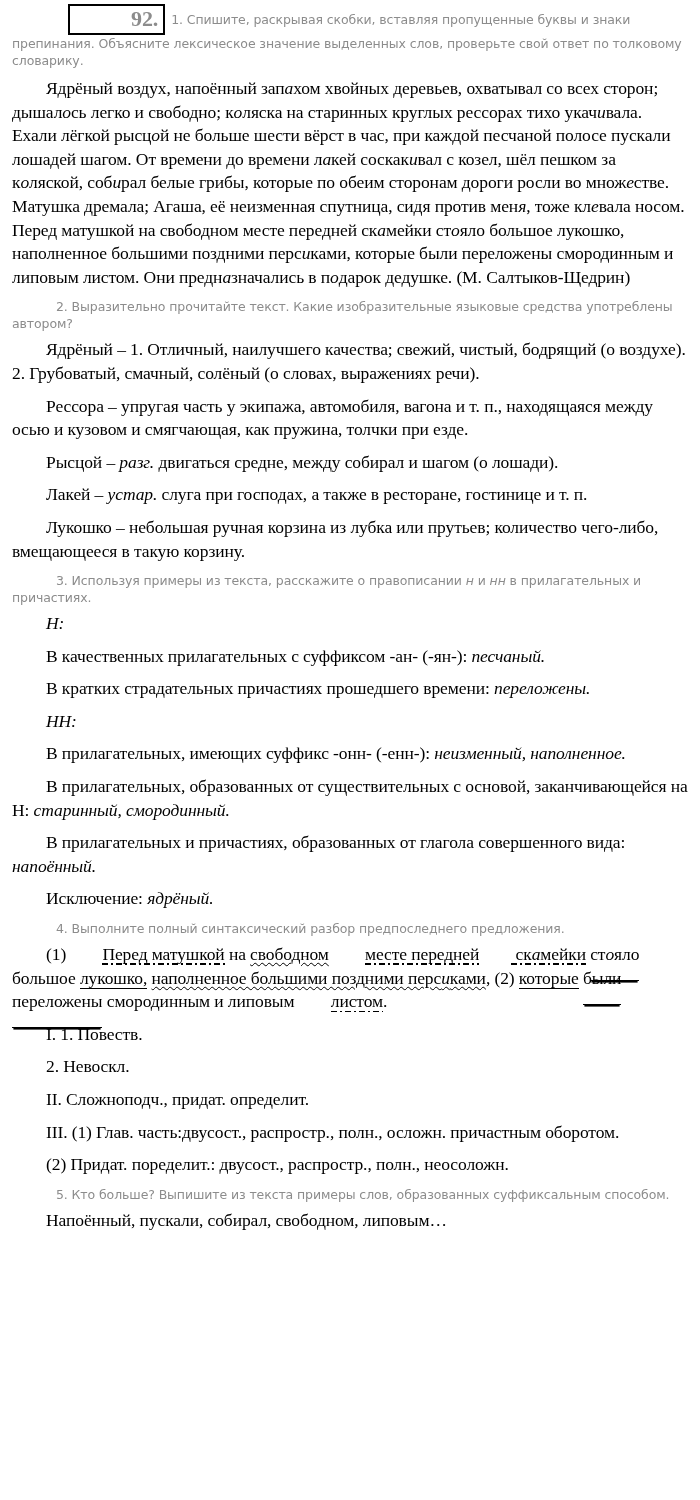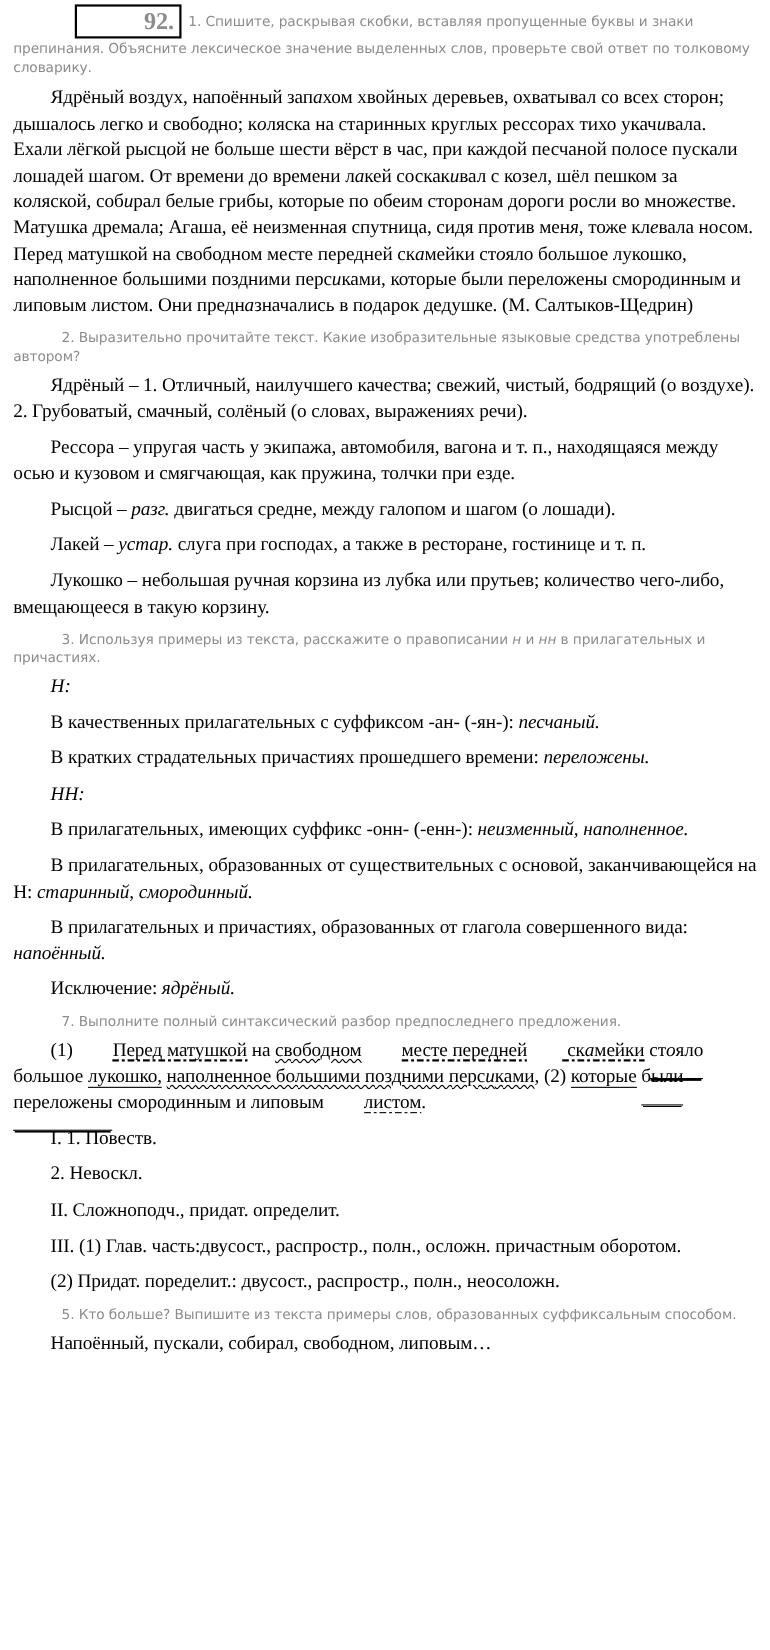--- a/index.html
+++ b/index.html
@@ -103,21 +103,21 @@
   </p>
 
   <p class="body-p">Ядрёный воздух, напоённый зап<span class="ins">а</span>хом хвойных деревьев, охватывал со всех сторон; дышал<span class="ins">о</span>сь легко и свободно; к<span class="ins">о</span>ляска на старинных круглых рессорах тихо укач<span class="ins">и</span>вала. Ехали лёгкой рысц<span class="ins">о</span>й не больше шести вёрст в час, при каждой песчаной полосе пускали лошадей шагом. От времени до времени л<span class="ins">а</span>кей соскак<span class="ins">и</span>вал с козел, шёл пешком за к<span class="ins">о</span>ляской, соб<span class="ins">и</span>рал белые грибы, которые по обеим сторонам дороги росли во множ<span class="ins">е</span>стве. Матушка дремала; Агаша, её неизменная спутница, сидя против мен<span class="ins">я</span>, тоже кл<span class="ins">е</span>вала носом. Перед матушкой на свободном месте передней ск<span class="ins">а</span>мейки ст<span class="ins">о</span>яло большое лукошко, наполненное большими поздними перс<span class="ins">и</span>ками, которые были переложены смородинным и липовым листом. Они предн<span class="ins">а</span>значались в п<span class="ins">о</span>дарок дедушке. <span>(М. Салтыков-Щедрин)</span></p>
 
   <p class="instr">2. Выразительно прочитайте текст. Какие изобразительные языковые средства употреблены автором?</p>
 
   <p class="body-p"><span>Ядрёный</span><span> – </span><span>1. Отличный, наилучшего качества; свежий, чистый, бодрящий (о воздухе). 2. Грубоватый, смачный, солёный (о словах, выражениях речи).</span></p>
 
   <p class="body-p"><span>Рессора</span><span> – </span><span>упругая часть у экипажа, автомобиля, вагона и т. п., находящаяся между осью и кузовом и смягчающая, как пружина, толчки при езде.</span></p>
 
-  <p class="body-p"><span>Рысцой</span><span> – </span><i>разг.</i><span> двигаться средне, между галопом и шагом (о лошади).</span></p>
+  <p class="body-p"><span>Рысцой</span><span> – </span><i>разг.</i><span> двигаться средне, между собирал и шагом (о лошади).</span></p>
 
   <p class="body-p"><span>Лакей</span><span> – </span><i>устар.</i><span> слуга при господах, а также в ресторане, гостинице и т. п.</span></p>
 
   <p class="body-p"><span>Лукошко</span><span> – </span><span>небольшая ручная корзина из лубка или прутьев; количество чего-либо, вмещающееся в такую корзину.</span></p>
 
   <p class="instr"><span>3. Используя примеры из текста, расскажите о правописании </span><i>н</i><span> и </span><i>нн</i><span> в прилагательных и причастиях.</span></p>
 
   <p class="body-p"><i>Н:</i></p>
 
   <p class="body-p"><span>В качественных прилагательных с суффиксом -ан- (-ян-): </span><i>песчаный.</i></p>
@@ -127,21 +127,21 @@
   <p class="body-p"><i>НН:</i></p>
 
   <p class="body-p"><span>В прилагательных, имеющих суффикс -онн- (-енн-): </span><i>неизменный, наполненное.</i></p>
 
   <p class="body-p"><span>В прилагательных, образованных от существительных с основой, заканчивающейся на Н: </span><i>старинный, смородинный.</i></p>
 
   <p class="body-p"><span>В прилагательных и причастиях, образованных от глагола совершенного вида: </span><i>напоённый.</i></p>
 
   <p class="body-p"><span>Исключение: </span><i>ядрёный.</i></p>
 
-  <p class="instr">7. Выполните полный синтаксический разбор предпоследнего предложения.</p>
+  <p class="instr">4. Выполните полный синтаксический разбор предпоследнего предложения.</p>
 
   <p class="body-p"><span>(1) </span><span class="u-dashdot">Перед матушкой</span><span> на </span><span class="u-wave">свободном</span><span> </span><span class="u-dashdot">месте передней</span><span class="u-dashdot"><span> ск</span><span class="ins">а</span><span>мейки</span></span><span> </span><span class="u-double"><span>ст</span><span class="ins">о</span><span>яло</span></span><span> большое </span><span class="u-solid">лукошко,</span><span> </span><span class="u-wave"><span>наполненное большими поздними перс</span><span class="ins">и</span><span>ками</span></span><span>, </span><span>(2) </span><span class="u-solid">которые</span><span> </span><span class="u-double">были переложены</span><span> смородинным и липовым </span><span class="u-dashdot">листом</span><span>.</span></p>
 
   <p class="body-p">I. 1. Повеств.</p>
   <p class="body-p">2. Невоскл.</p>
 
 
   <p class="body-p">II. Сложноподч., придат. определит.</p>
   <p class="body-p">III. (1) Глав. часть:двусост., распростр., полн., осложн. причастным оборотом.</p>
   <p class="body-p">(2) Придат. поределит.: двусост., распростр., полн., неосоложн.</p>

